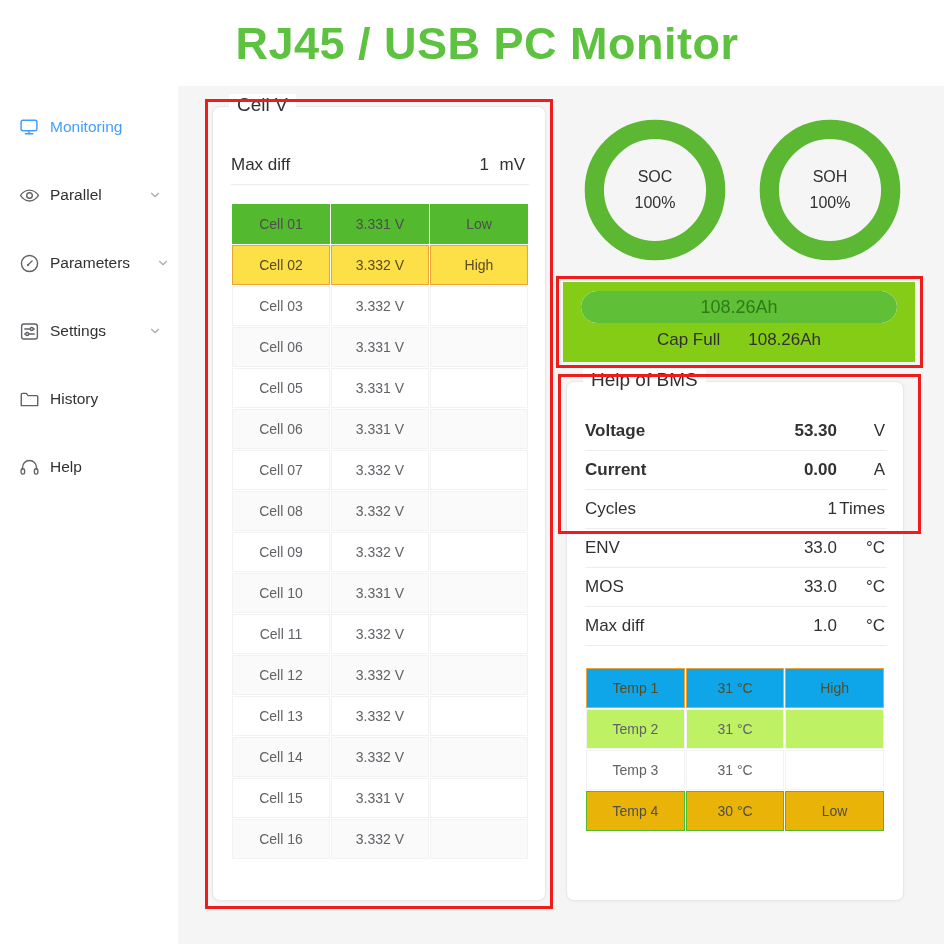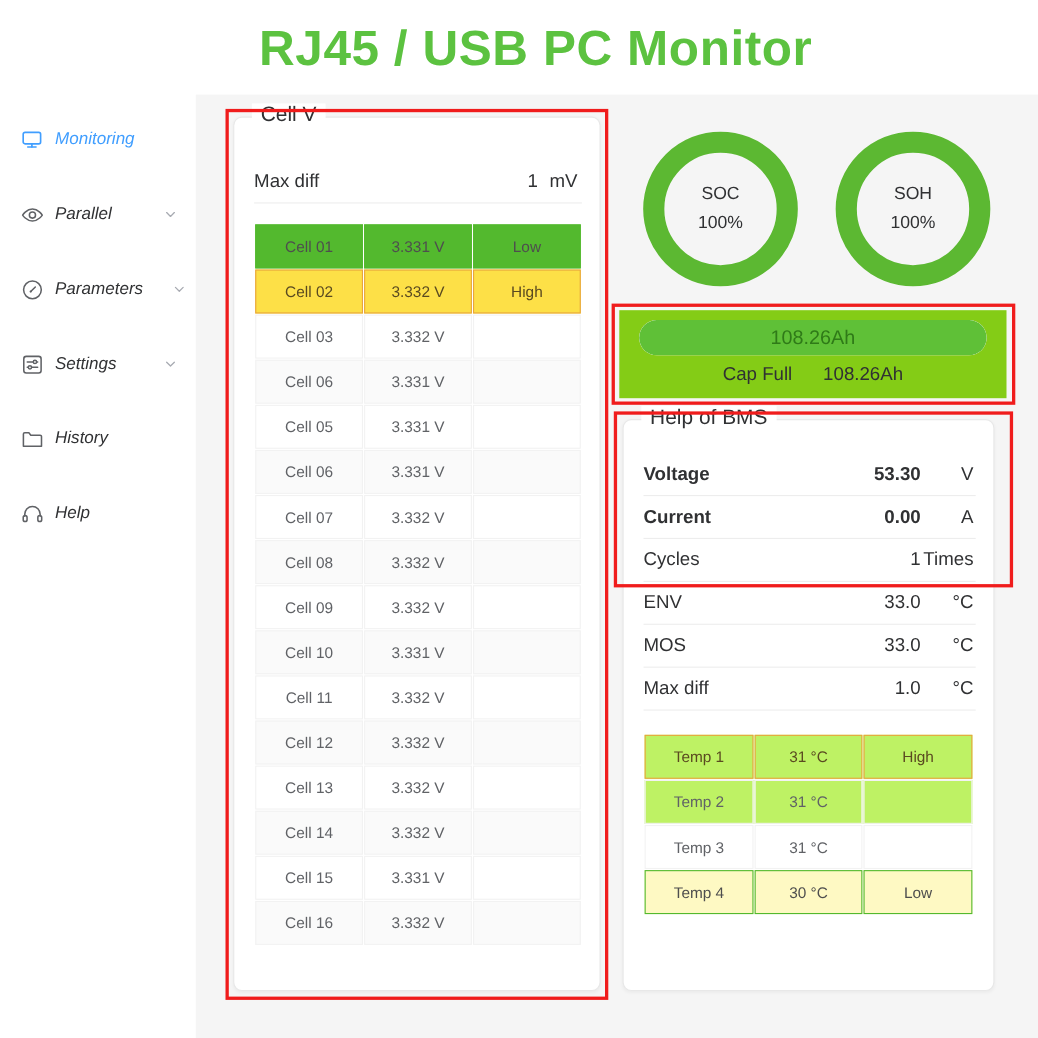--- a/index.html
+++ b/index.html
@@ -29,21 +29,21 @@
   }
   .nav-item {
     display: flex; align-items: center; height: 30px;
     margin-bottom: 38px; padding-left: 18px; cursor: pointer;
   }
   .nav-ico {
     width: 22px; height: 22px; flex: 0 0 22px; margin-right: 10px;
     display: flex; align-items: center; justify-content: center;
   }
   .nav-ico svg { display: block; }
-  .nav-label { font-size: 15.5px; color: #303133; white-space: nowrap; font-style: italic; }
+  .nav-label { font-size: 15.5px; color: #303133; white-space: nowrap; }
   .nav-item.active .nav-label { color: #409eff; }
   .nav-chev {
     margin-left: auto; margin-right: 16px; color: #a8abb2;
     display: flex; align-items: center;
   }
   .nav-item.tight .nav-chev { margin-right: 8px; }
 
   
   .content {
     position: absolute; left: 178px; top: 86px;
@@ -162,22 +162,22 @@
     border-collapse: separate; border-spacing: 1px 1px;
   }
   .temp-table td {
     height: 40px; font-size: 14px; color: #606266;
     text-align: center; background: #ffffff; border: 1px solid #f2f2f2;
   }
   .temp-table tr.alt td { background: #bef264; }
   .temp-table td.t-name { width: 100px; }
   .temp-table td.t-val  { width: 100px; }
   .temp-table td.t-tag  { width: 100px; }
-  .temp-table tr.state-low td  { background: #fef9c3; color: #4e4e4e; border-color: #53b92e; }
-  .temp-table tr.state-high td { background: #bef264; color: #5a4a20; border-color: #e8a53c; }
+  .temp-table tr.state-low td  { background: #eab308; color: #4e4e4e; border-color: #53b92e; }
+  .temp-table tr.state-high td { background: #0ea5e9; color: #5a4a20; border-color: #e8a53c; }
 </style>
 </head>
 <body>
 
 <div class="page">
 
   <div class="title-bar">
     <div class="app-title">RJ45 / USB PC Monitor</div>
   </div>
 

